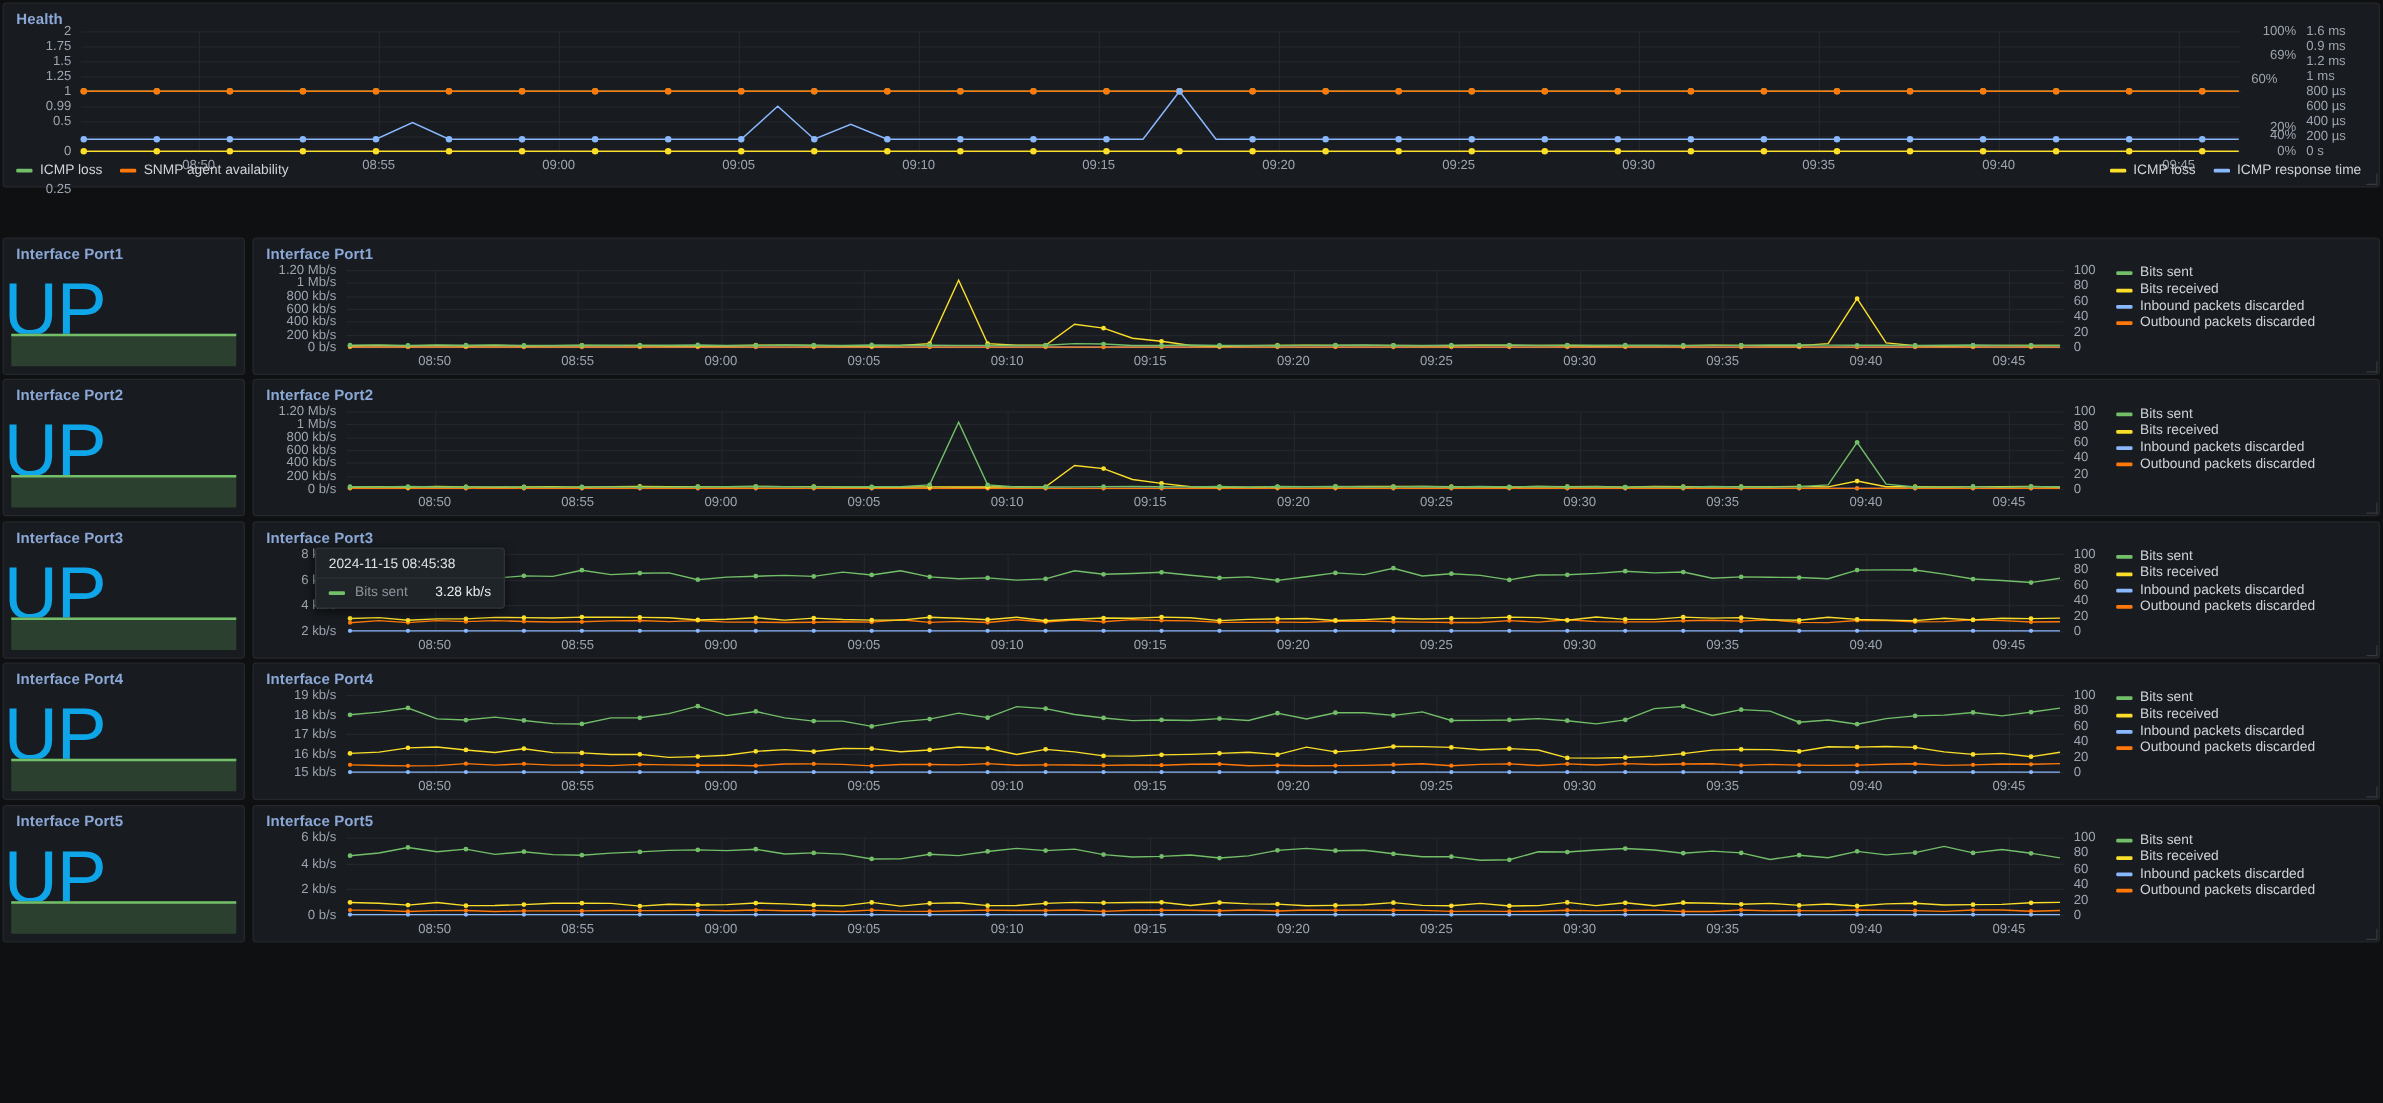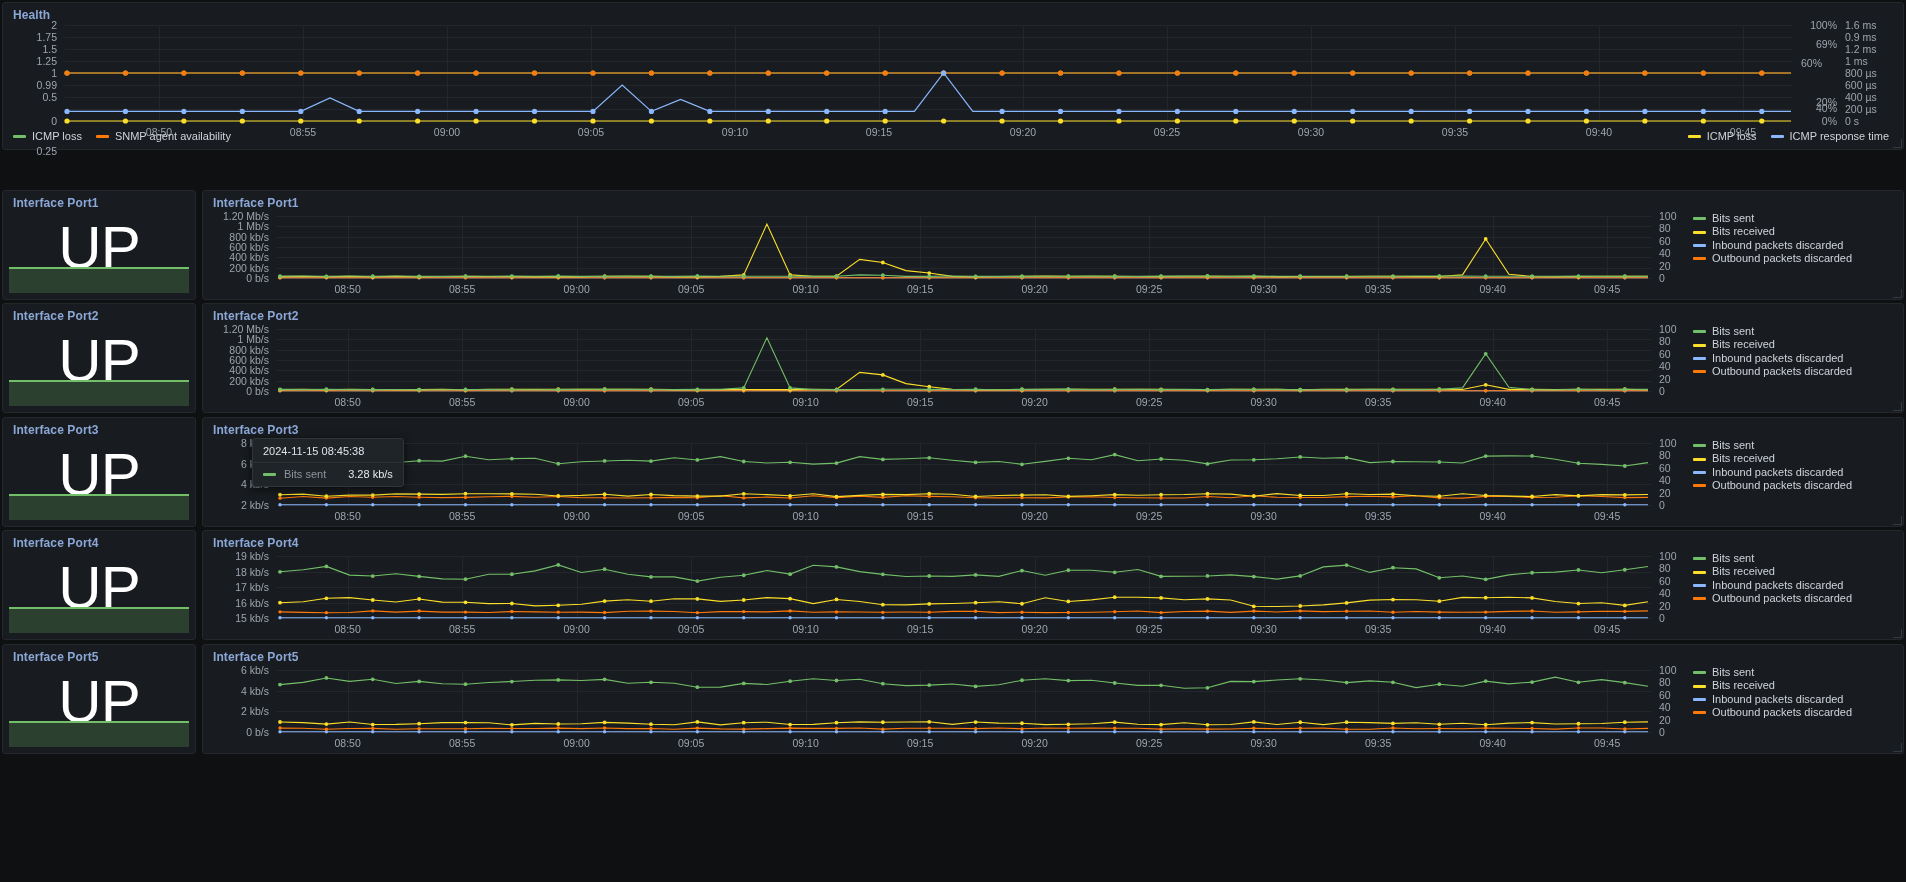--- a/index.html
+++ b/index.html
@@ -59,24 +59,23 @@
   }
   .legend.vert { display: block; }
   .legend-item { display: flex; align-items: center; gap: 6px; white-space: nowrap; line-height: 13.4px; }
   .swatch { width: 13px; height: 3px; border-radius: 1px; flex: none; }
 
   
   .stat-panel { }
   .stat-value {
     position: absolute;
     left: 0; right: 0;
-    text-align: center;
     font-size: 60px;
     font-weight: 500;
-    color: #ffffff;
+    color: #0ea5e9;
     letter-spacing: -1px;
   }
   .stat-bar {
     position: absolute;
     left: 6px; right: 6px; bottom: 6px;
     height: 26px;
     background: #2c4030;
     border-top: 2px solid #73bf69;
   }
 

